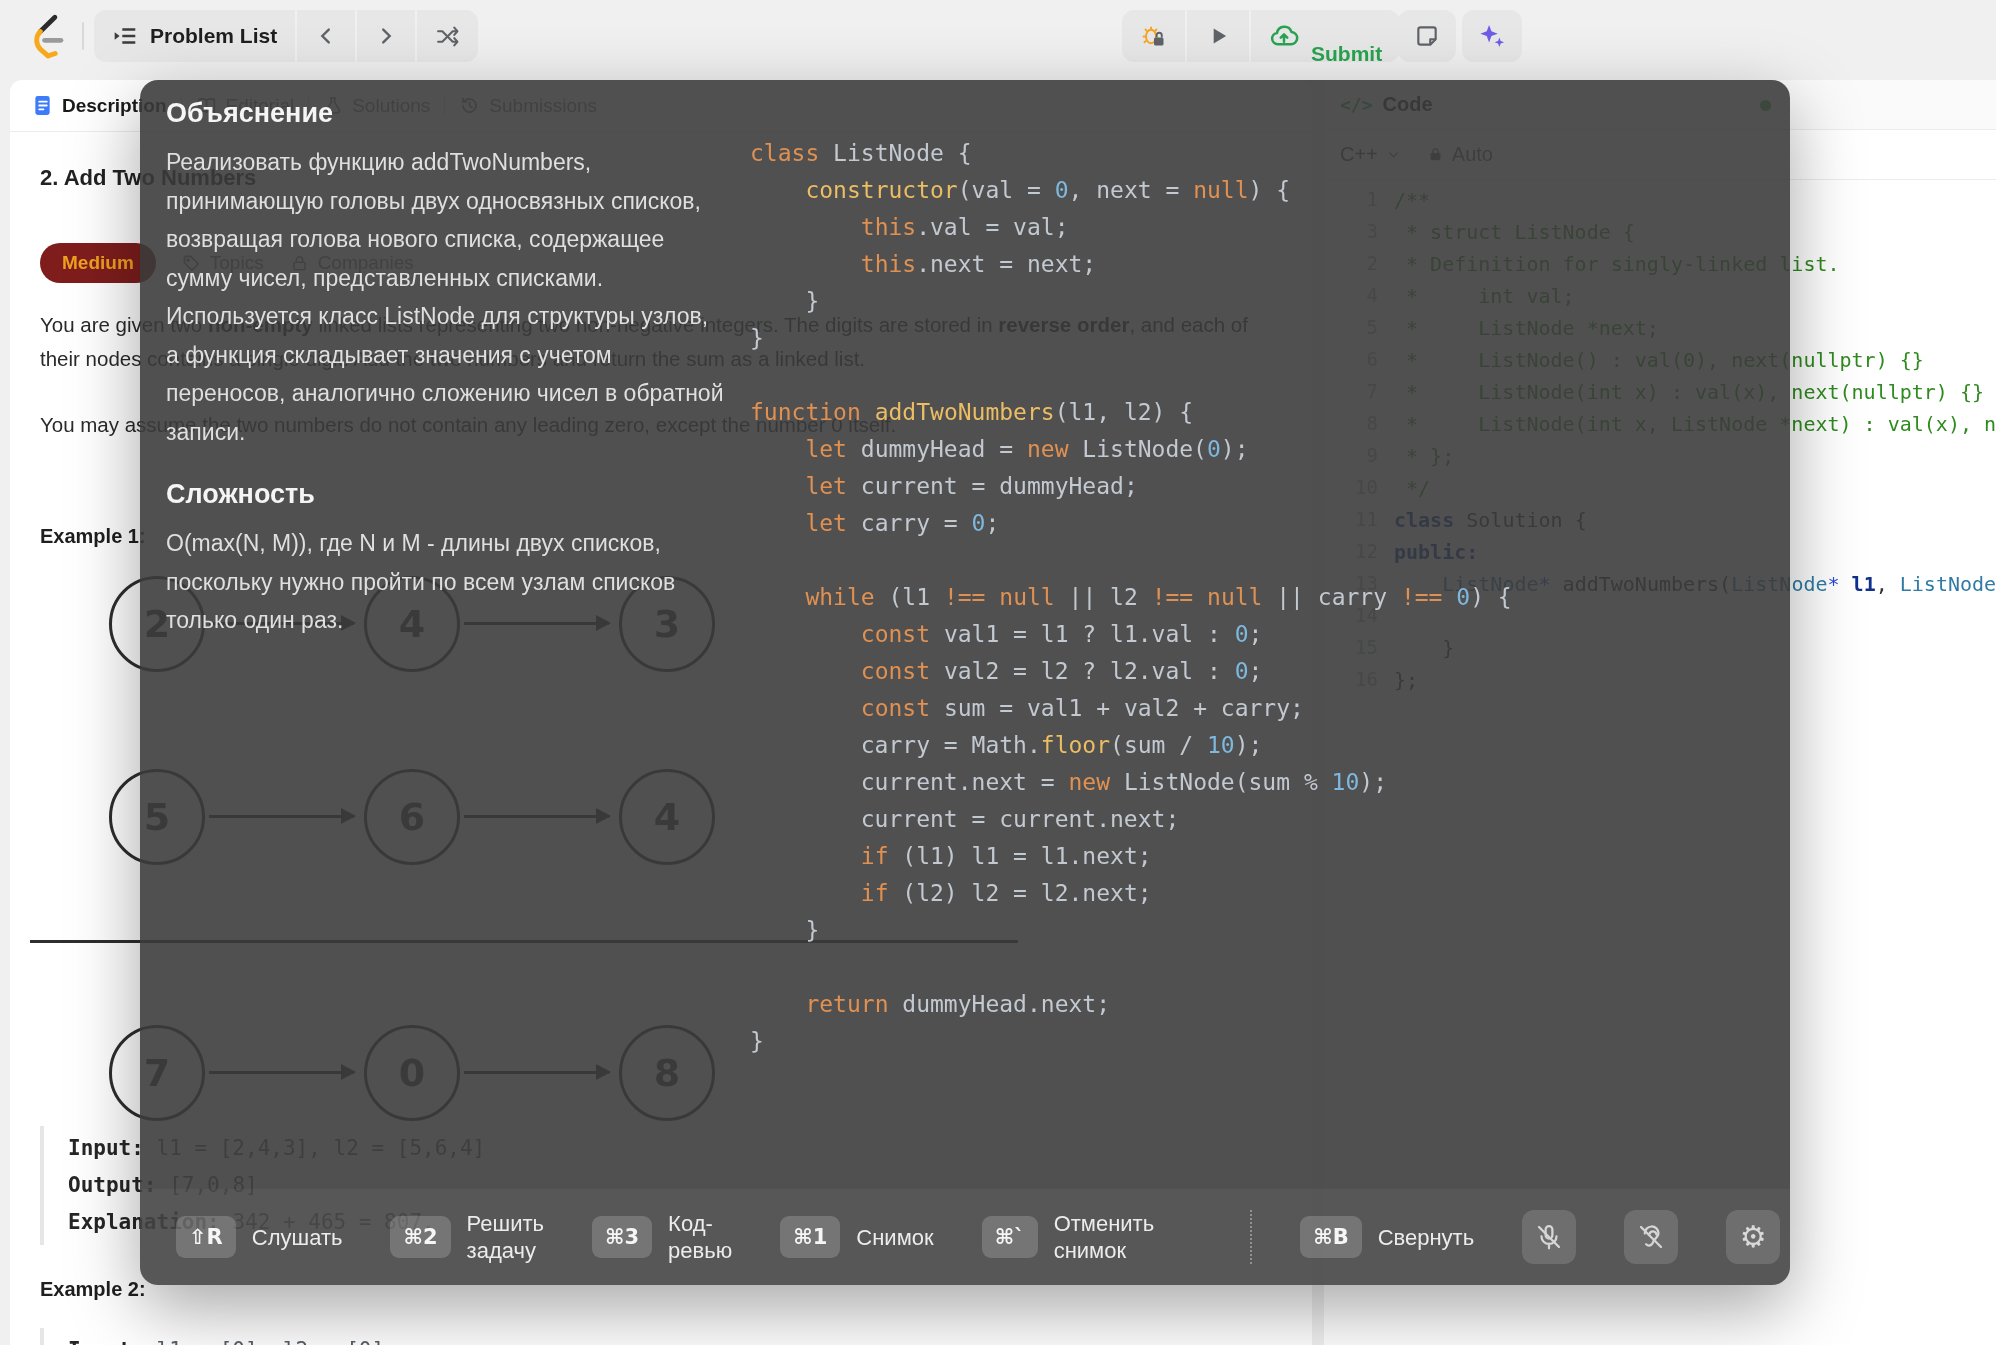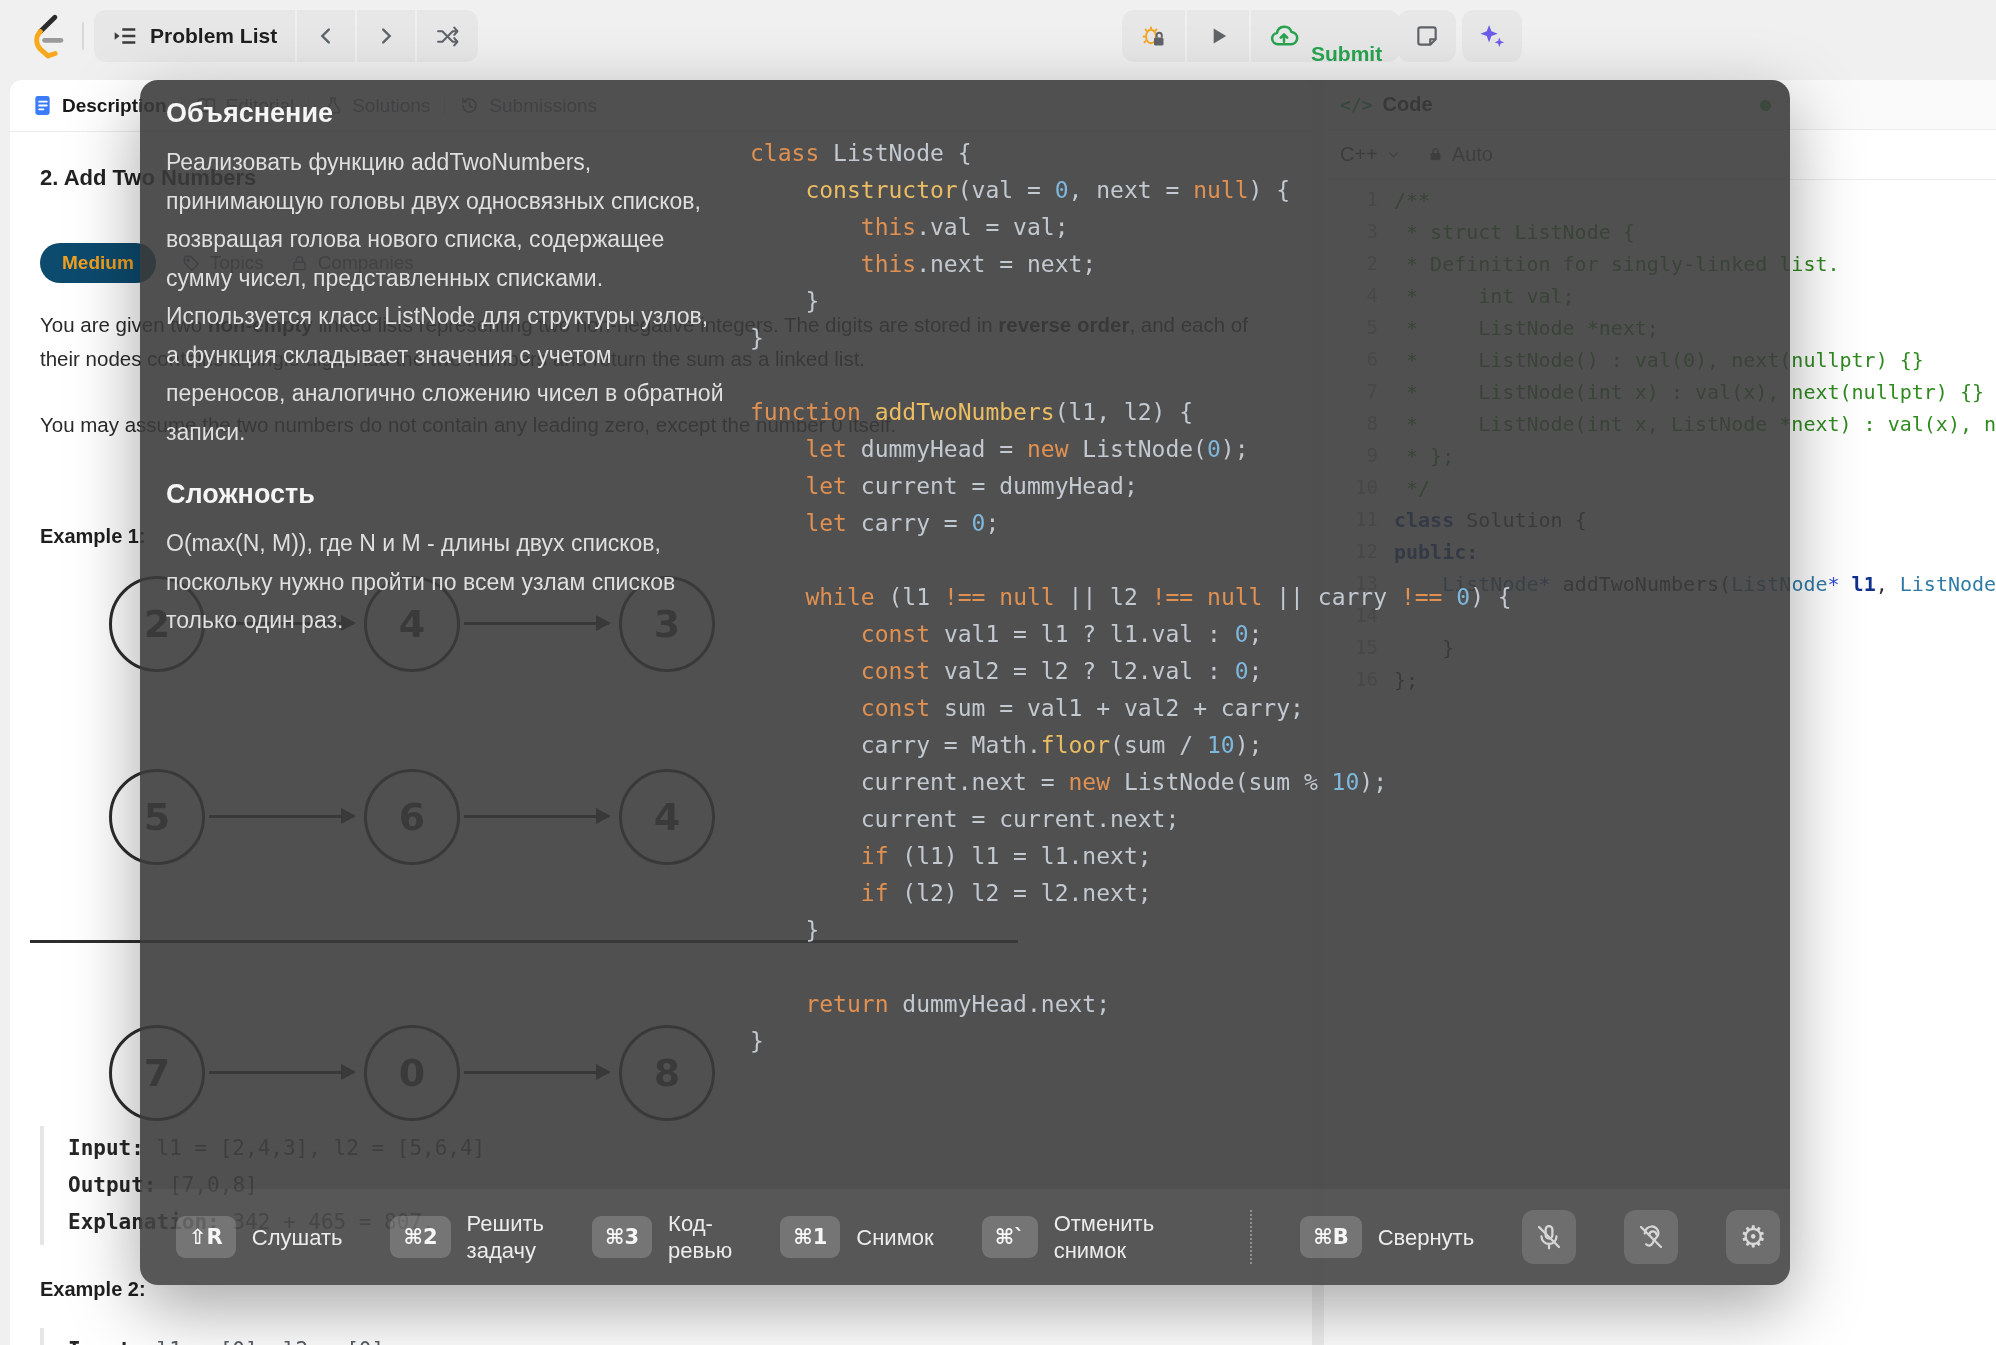--- a/index.html
+++ b/index.html
@@ -30,21 +30,21 @@
   .tabbar { display:flex; align-items:center; height:52px; padding:0 22px; gap:14px;
             border-bottom:1px solid #ececec; }
   .tab { display:flex; align-items:center; gap:9px; font-size:19px; color:#70757c; cursor:pointer; }
   .tab.active { color:#1a1a1a; font-weight:700; }
   .tab-sep { width:1px; height:18px; background:#dcdcdd; }
 
   
   .lp-abs { position:absolute; }
   .p-title { left:30px; top:85px; font-size:22px; font-weight:800; color:#222; }
   .badges { left:30px; top:163px; display:flex; align-items:center; gap:26px; }
-  .diff-pill { background:#0c4a6e; border-radius:999px; padding:9px 22px; font-size:19px; font-weight:600; cursor:pointer; }
+  .diff-pill { background:#7f1d1d; border-radius:999px; padding:9px 22px; font-size:19px; font-weight:600; cursor:pointer; }
   .meta-chip { display:flex; align-items:center; gap:9px; color:#6f7680; font-size:19px; cursor:pointer; }
   .desc { left:30px; top:228px; width:1232px; font-size:20.5px; line-height:34px; color:#2a2a2a; }
   .desc2 { left:30px; top:328px; width:1232px; font-size:20.5px; line-height:34px; color:#2a2a2a; }
   .ex-label { left:30px; top:445px; font-size:20px; font-weight:800; color:#1f1f1f; }
   .ex2-label { left:30px; top:1198px; font-size:20px; font-weight:800; color:#1f1f1f; }
 
   
   .node { position:absolute; width:96px; height:96px; border:3px solid #2e2e2e; border-radius:50%;
           display:flex; align-items:center; justify-content:center;
           font-family:"DejaVu Sans",sans-serif; font-size:38px; font-weight:700; color:#3c3c3c; }

